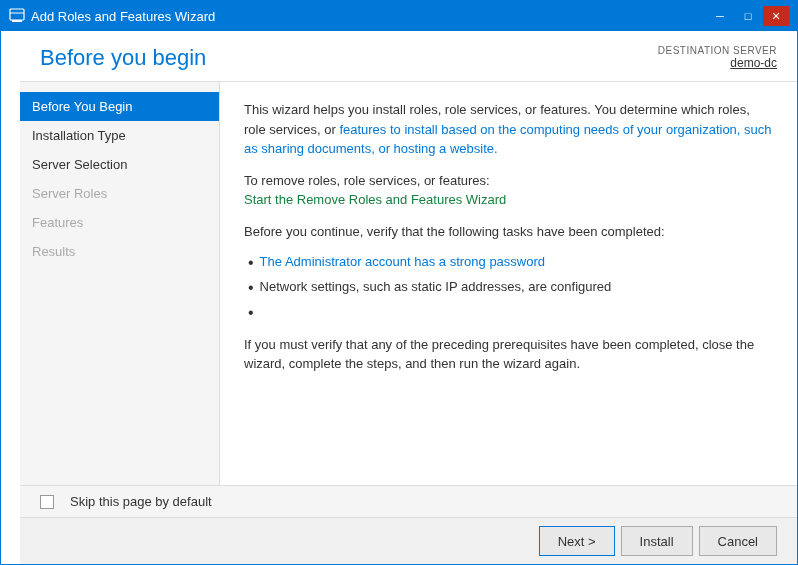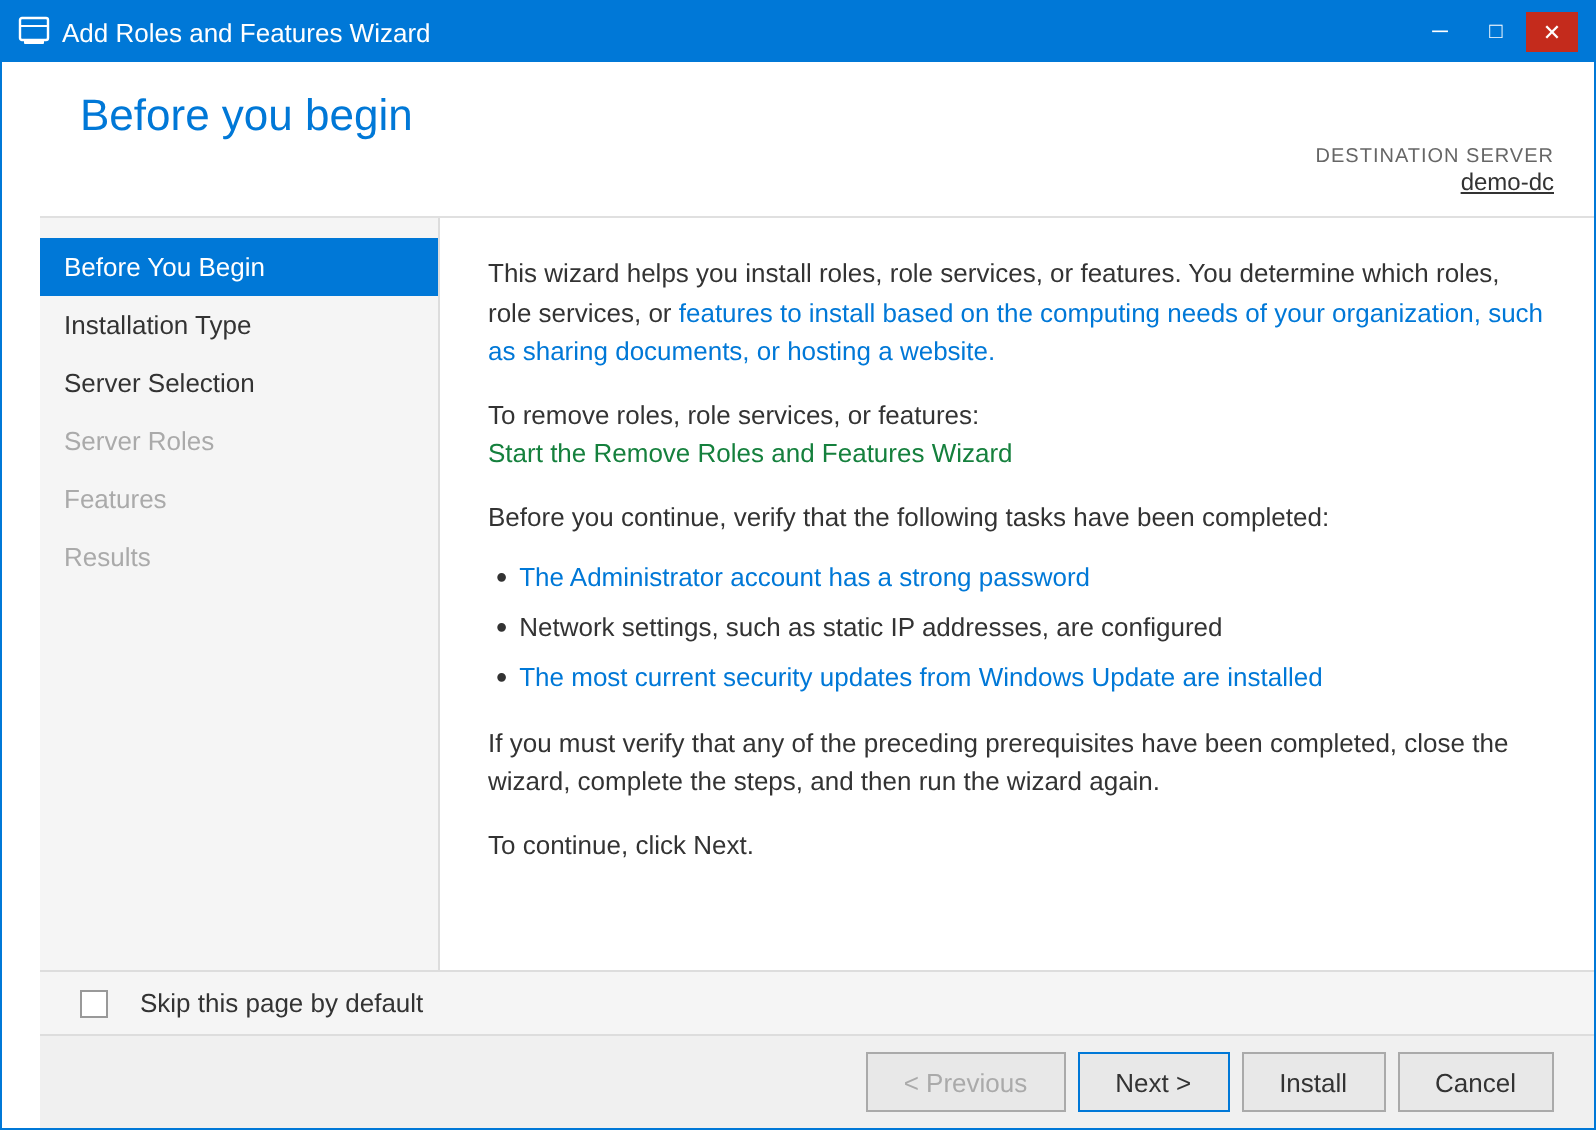--- a/index.html
+++ b/index.html
@@ -83,21 +83,20 @@
       flex-shrink: 0;
     }
     .page-title {
       font-size: 22px;
       font-weight: 300;
       color: #0078d7;
     }
     .dest-server {
       text-align: right;
       font-size: 11px;
-      margin-top: 28px;
     }
     .dest-server-label {
       color: #666;
       font-size: 10px;
       letter-spacing: 0.5px;
       text-transform: uppercase;
     }
     .dest-server-name {
       color: #333;
       font-size: 12px;
@@ -284,41 +283,38 @@
           <div class="bullet-item">
             <span class="bullet-dot">•</span>
             <span class="blue">The Administrator account has a strong password</span>
           </div>
           <div class="bullet-item">
             <span class="bullet-dot">•</span>
             <span>Network settings, such as static IP addresses, are configured</span>
           </div>
           <div class="bullet-item">
             <span class="bullet-dot">•</span>
-            <span class="blue">The most current security updates from Windows Update are installed</span>
           </div>
         </div>
 
         <p>
           If you must verify that any of the preceding prerequisites have been completed, close the wizard,
           complete the steps, and then run the wizard again.
         </p>
 
-        <p>To continue, click Next.</p>
 
       </div>
     </div>
 
     <div class="footer-area">
       <div class="skip-row">
         <div class="skip-checkbox"></div>
         <label class="skip-label">Skip this page by default</label>
       </div>
       <div class="button-row">
-        <button class="btn" disabled="">&lt; Previous</button>
         <button class="btn primary">Next &gt;</button>
         <button class="btn">Install</button>
         <button class="btn">Cancel</button>
       </div>
     </div>
 
   </div>
 </div>
 
 </body></html>

